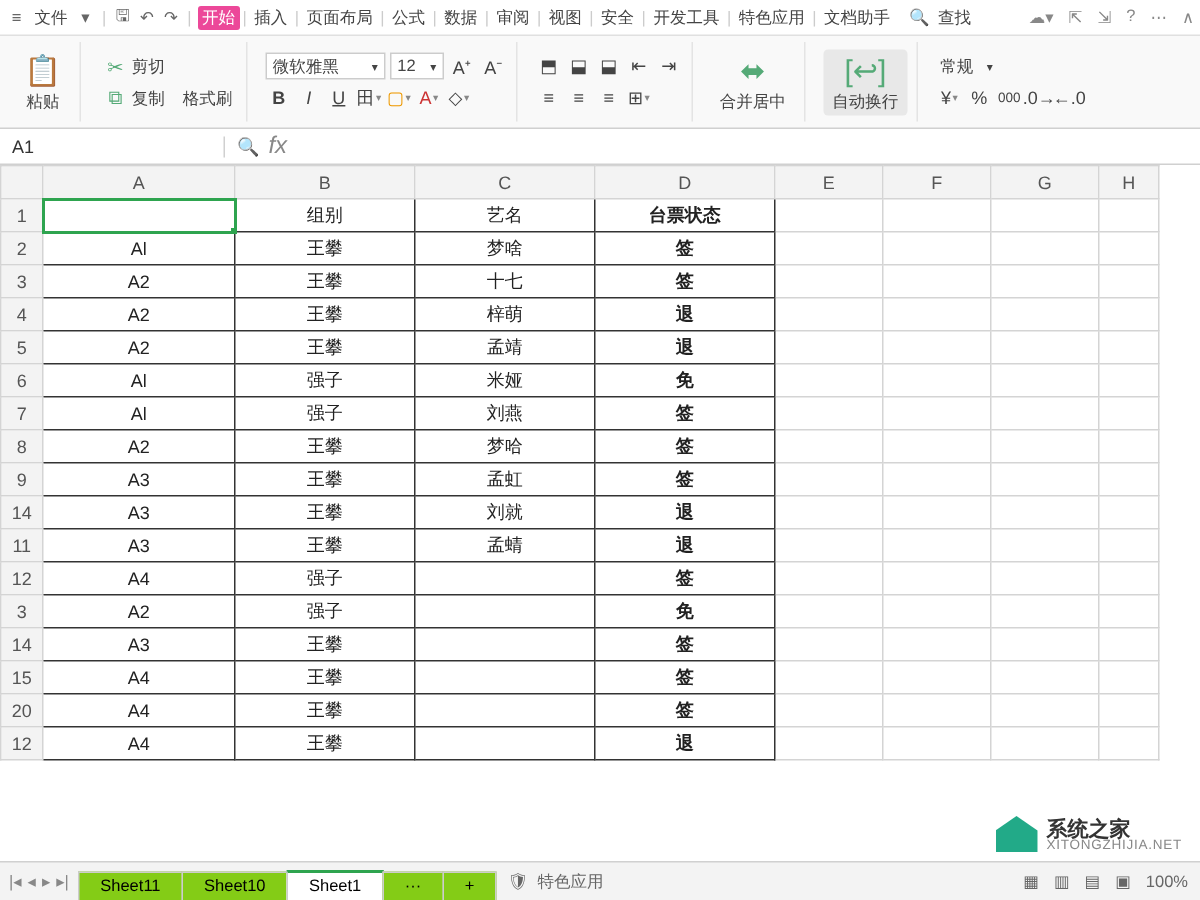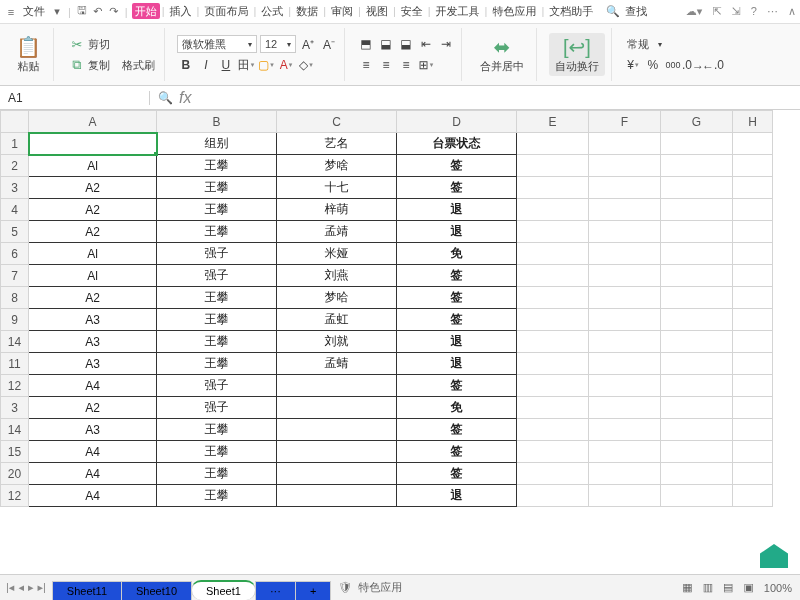--- a/index.html
+++ b/index.html
@@ -41,22 +41,22 @@
 .cA { width: 128px; } .cB { width: 120px; } .cC { width: 120px; } .cD { width: 120px; font-weight: bold; }
 .cE, .cF, .cG { width: 72px; } .cH { width: 40px; }
 .databorder td.dc { border: 1px solid #333; }
 .sel { outline: 2px solid #2ea44f; outline-offset: -1px; position: relative; }
 .sel::after { content: ""; position: absolute; right: -3px; bottom: -3px; width: 5px; height: 5px; background: #2ea44f; }
 
 .tabs-row { position: absolute; bottom: 0; left: 0; right: 0; height: 26px; background: #f3f3f3; border-top: 1px solid #d0d0d0; display: flex; align-items: center; font-size: 11px; }
 .tab-nav { display: flex; gap: 4px; padding: 0 6px; color: #888; }
 .tab-nav span { cursor: pointer; }
 .sheet-tabs { display: flex; align-items: flex-end; height: 100%; }
-.stab { padding: 3px 14px; border: 1px solid #ccc; border-bottom: none; background: #1d4ed8; margin-right: -1px; cursor: pointer; }
-.stab.active { background: #fff; border-top: 2px solid #2ea44f; border-radius: 10px; }
+.stab { padding: 3px 14px; border: 1px solid #ccc; border-bottom: none; background: #84cc16; margin-right: -1px; cursor: pointer; }
+.stab.active { background: #fff; border-top: 2px solid #2ea44f; }
 .status-right { margin-left: auto; display: flex; align-items: center; gap: 10px; padding-right: 8px; color: #666; }
 .status-left { display: flex; align-items: center; gap: 6px; padding: 0 8px; color: #666; }
 .watermark { position: absolute; right: 8px; bottom: 30px; font-size: 13px; color: #2a6; display: flex; align-items: center; gap: 6px; background: rgba(255,255,255,0.85); padding: 2px 4px; }
 .watermark .wlogo { width: 28px; height: 24px; background: #2a8; clip-path: polygon(50% 0,100% 40%,100% 100%,0 100%,0 40%); position: relative; }
 .watermark .wtext { display: flex; flex-direction: column; line-height: 1; }
 .watermark .wtext .cn { font-weight: bold; color: #333; font-size: 14px; }
 .watermark .wtext .en { font-size: 9px; color: #888; letter-spacing: 0.5px; }
 </style>
 </head>
 <body>
@@ -413,20 +413,24 @@
           <td class="cF"></td>
           <td class="cG"></td>
           <td class="cH"></td>
         </tr>
       </tbody>
     </table>
 </div>
 
 <div class="watermark">
   <div class="wlogo"></div>
+  <div class="wtext">
+    <span class="cn">系统之家</span>
+    <span class="en">XITONGZHIJIA.NET</span>
+  </div>
 </div>
 
 <div class="tabs-row">
   <div class="tab-nav">
     <span>|◂</span>
     <span>◂</span>
     <span>▸</span>
     <span>▸|</span>
   </div>
   <div class="sheet-tabs" id="sheet-tabs">

